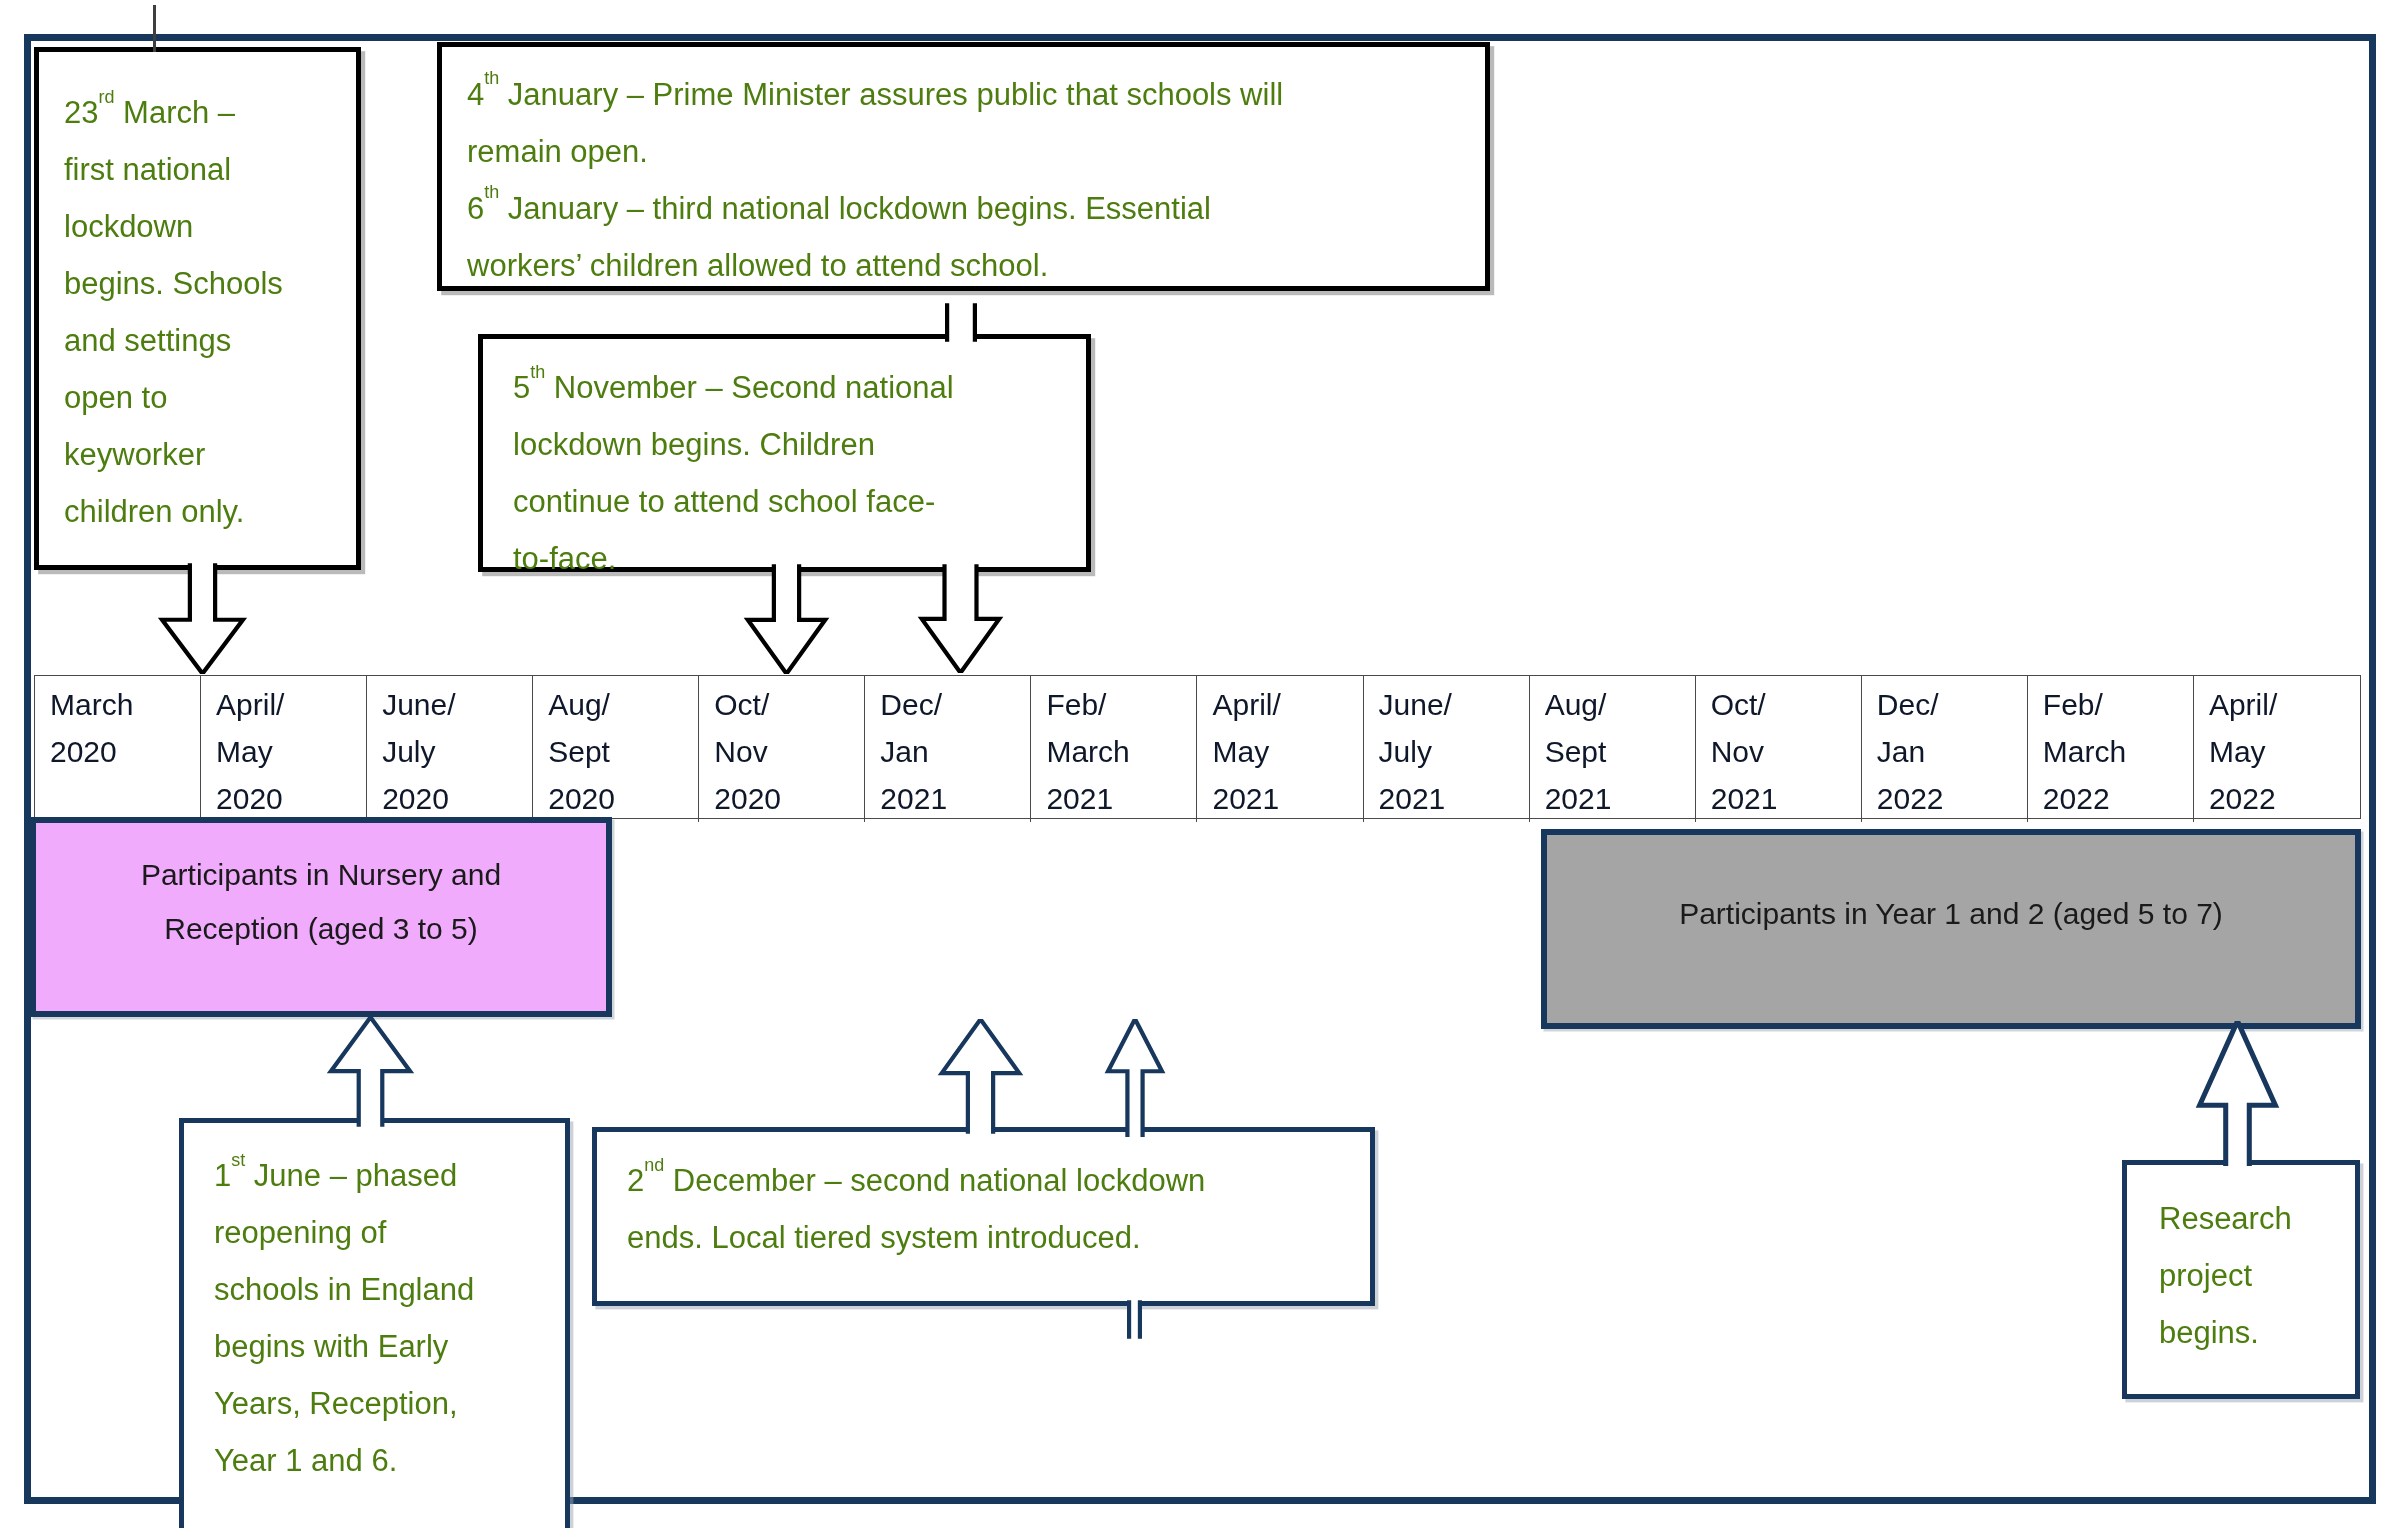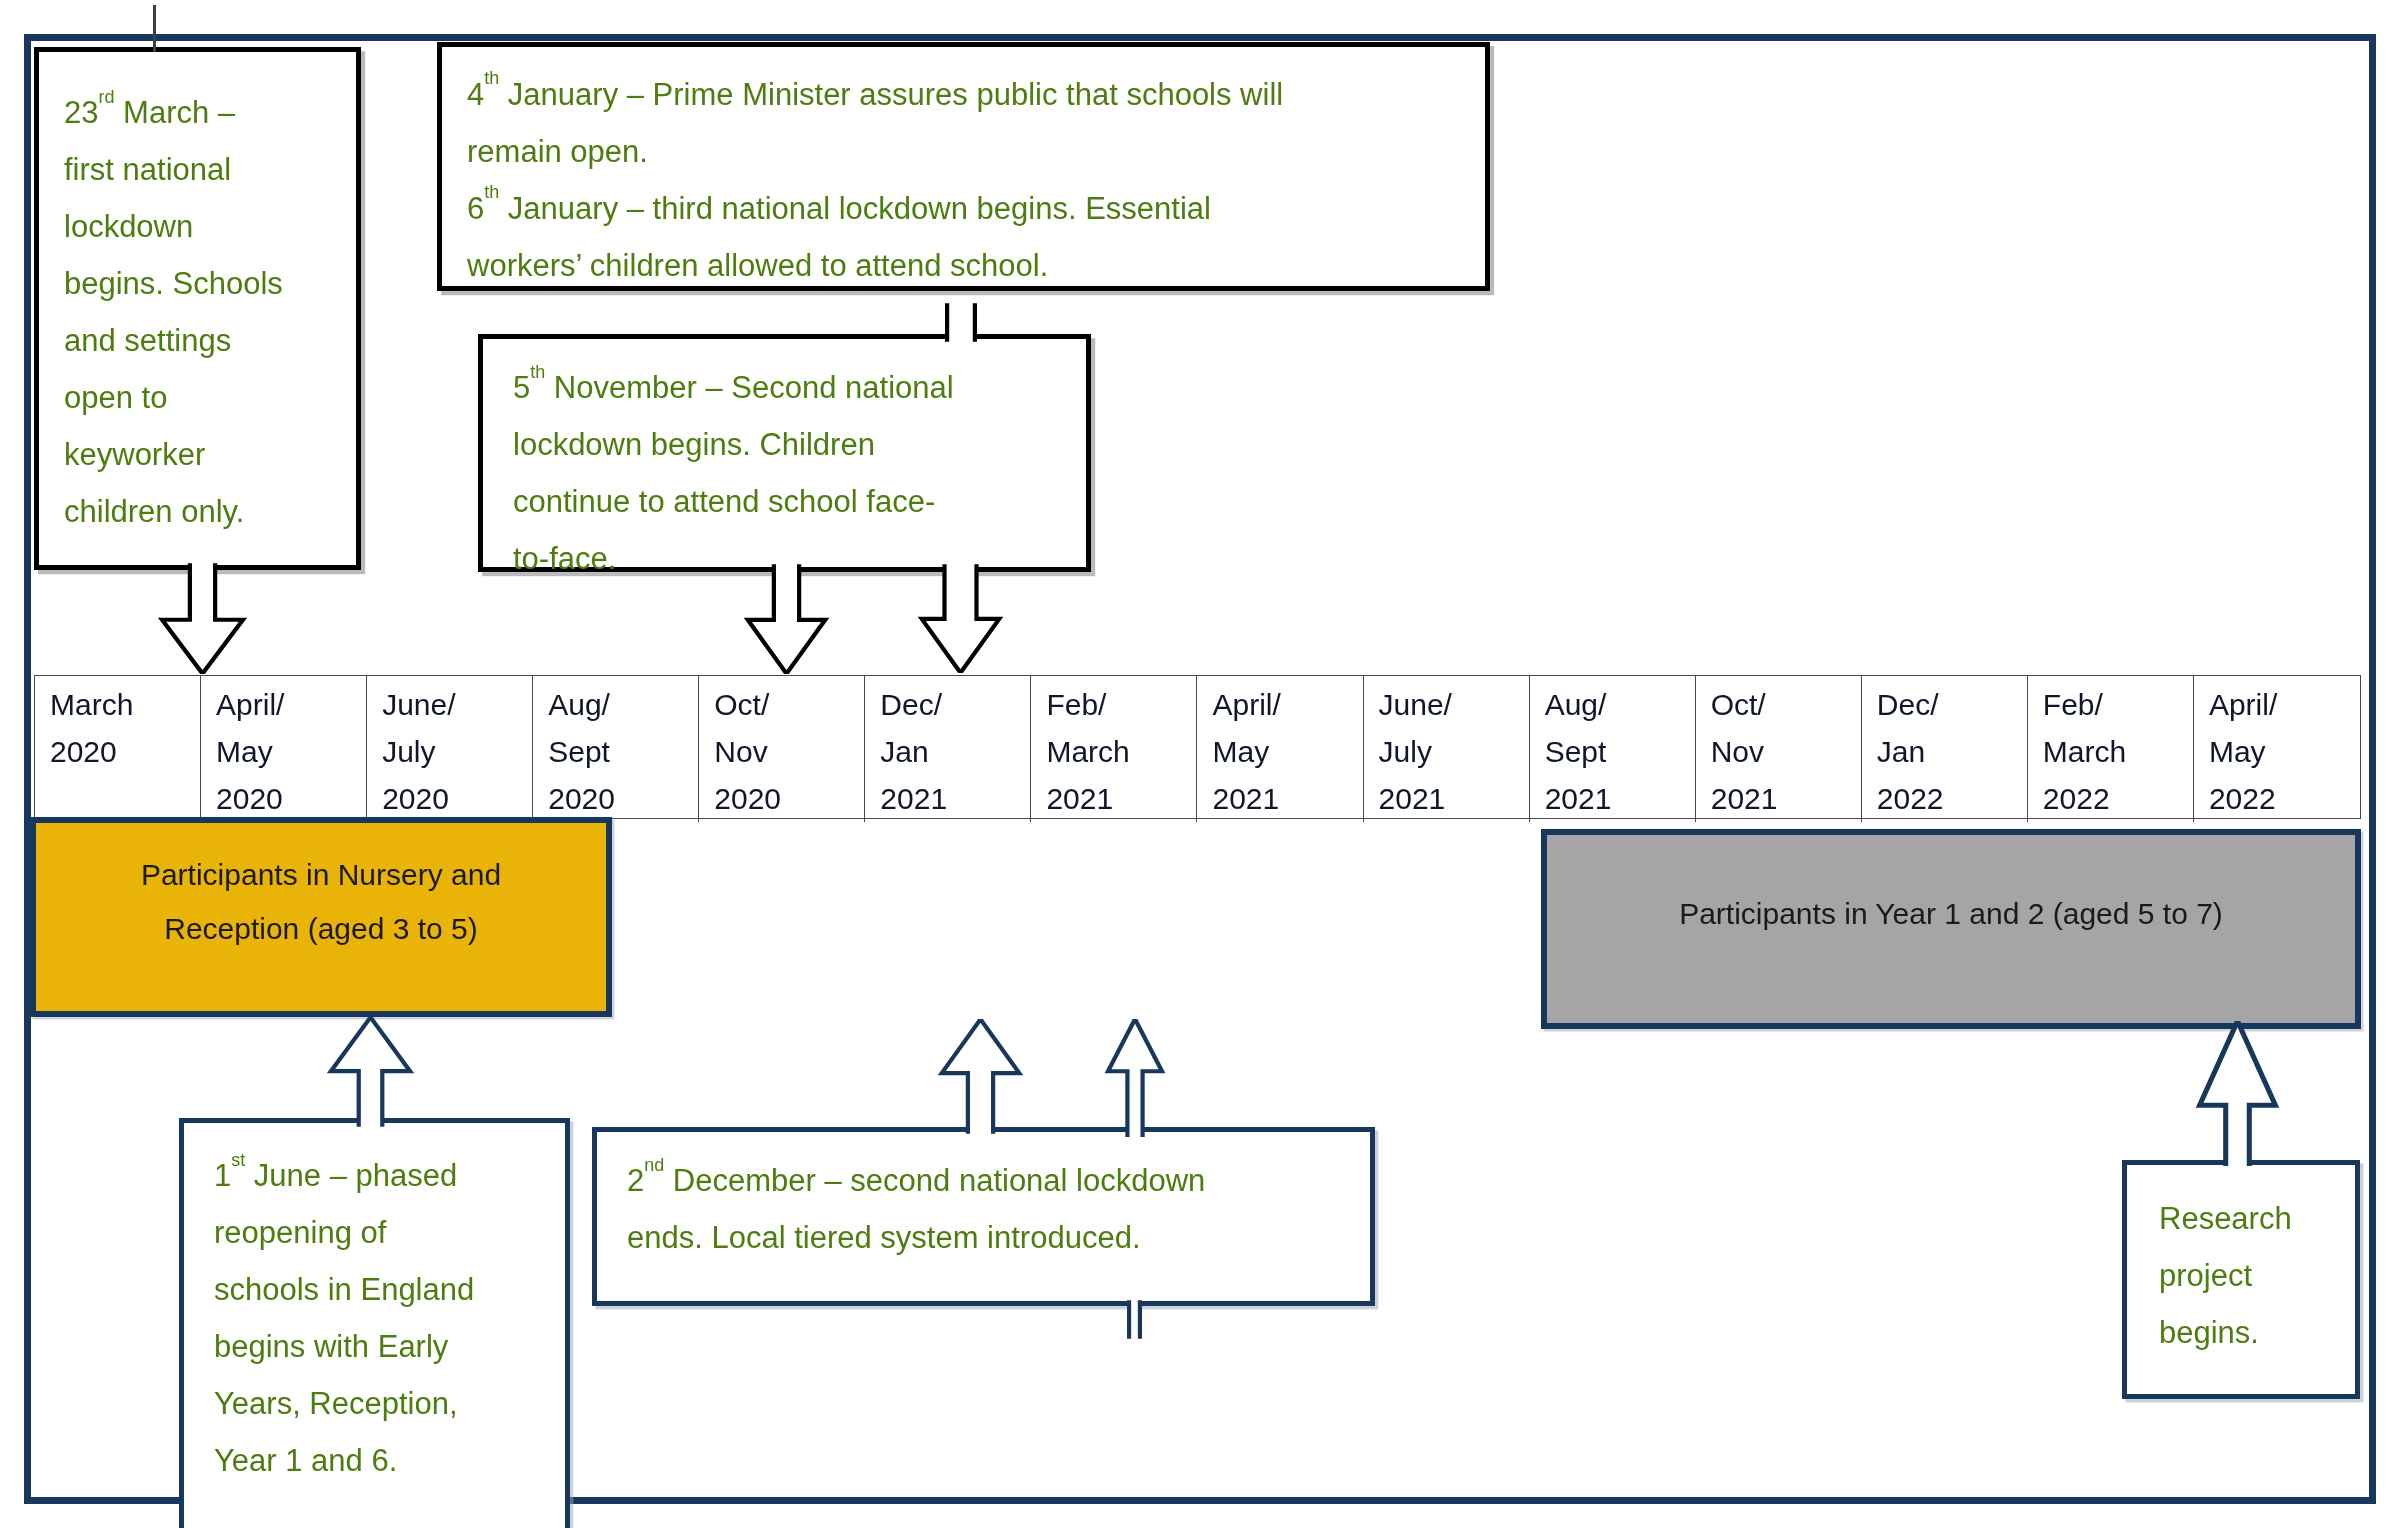--- a/index.html
+++ b/index.html
@@ -90,21 +90,21 @@
 Jan
 2022</div>
       <div class="month-cell">Feb/
 March
 2022</div>
       <div class="month-cell">April/
 May
 2022</div>
     </div>
 
-  <div class="band" id="band-1" style="background: #eab308;">
+  <div class="band" id="band-1" style="background: #f0abfc;">
     <span class="band-label">Participants in Nursery and
 Reception (aged 3 to 5)</span>
   </div>
   <div class="band" id="band-3" style="background: rgb(165, 165, 165);">
     <span class="band-label">Participants in Year 1 and 2 (aged 5 to 7)</span>
   </div>
 
   <div class="callout blackbox ord" id="box-march23">23<sup>rd</sup> March –
 first national
 lockdown

